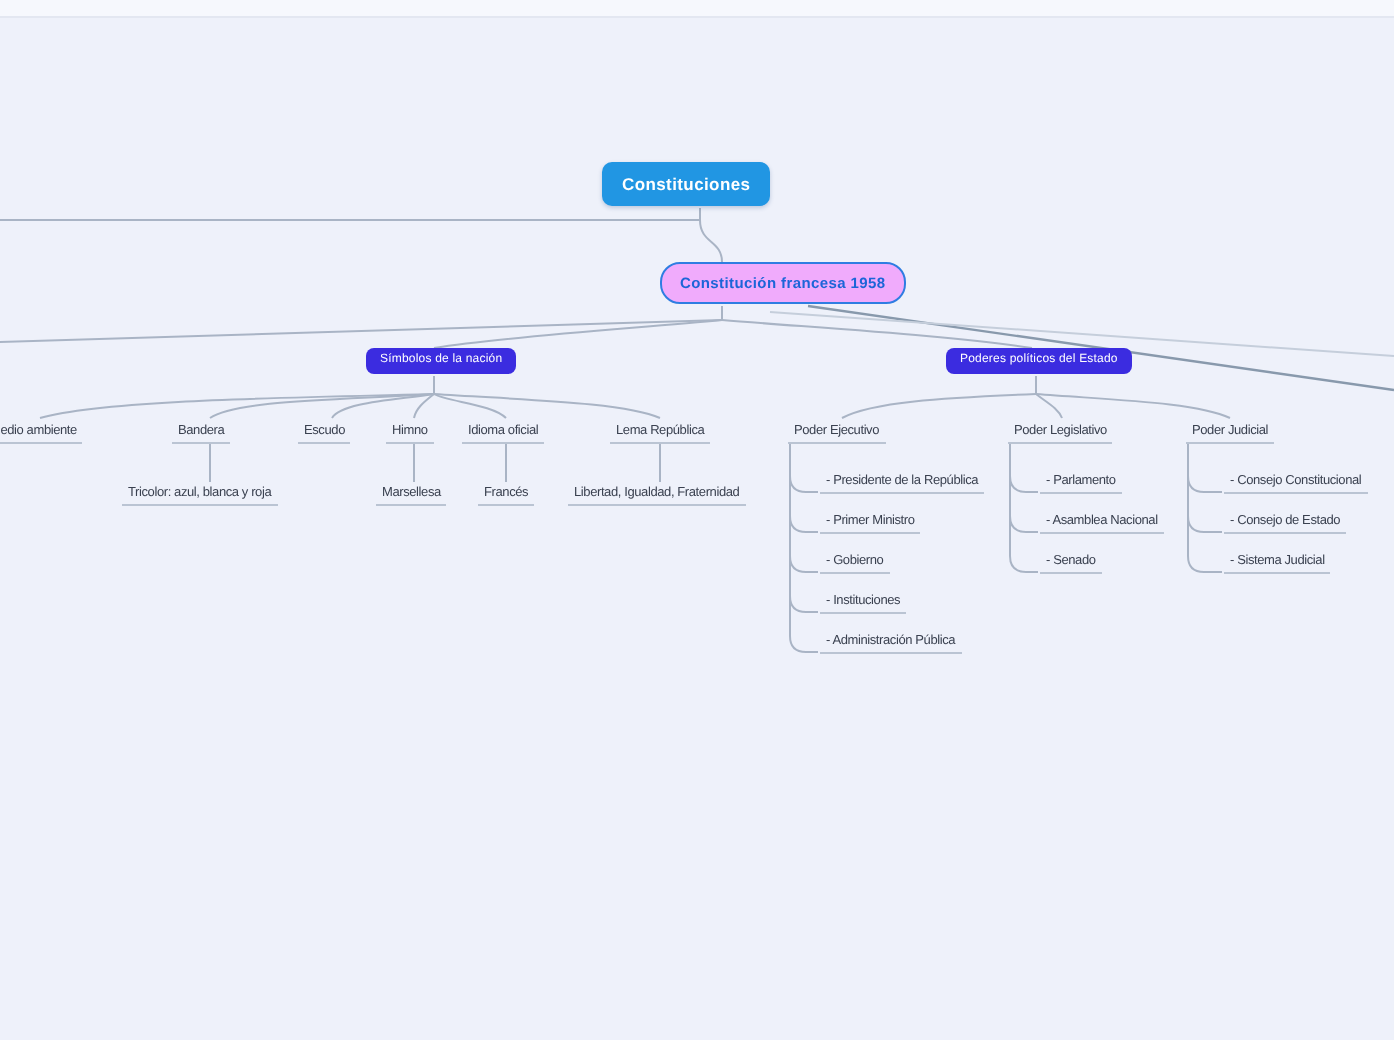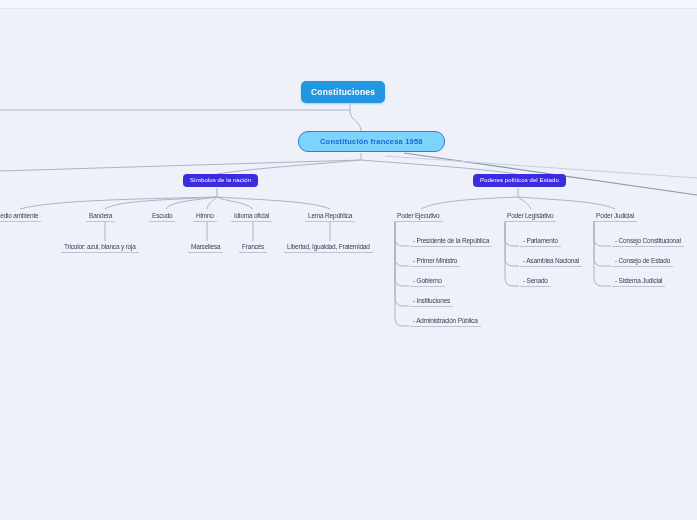--- a/index.html
+++ b/index.html
@@ -10,22 +10,22 @@
   }
   #topstrip{position:absolute;left:0;top:0;width:697px;height:8px;background:#f6f8fd;border-bottom:1px solid #e3e7f1;}
   #connector-layer{position:absolute;left:0;top:0;}
   .node{position:absolute;white-space:nowrap;box-sizing:border-box;}
   .root-node{
     background:#2196e3;color:#ffffff;font-weight:bold;font-size:8.5px;
     padding:6px 10px;border-radius:5px;letter-spacing:.2px;
     box-shadow:0 1px 2px rgba(40,80,140,.25);
   }
   .main-node{
-    background:#7dd3fc;color:#1c65d8;font-weight:bold;font-size:7.5px;
-    padding:5px 21px;border:1.5px solid #2f7de2;border-radius:10px;letter-spacing:.2px;
+    background:#f0abfc;color:#1c65d8;font-weight:bold;font-size:7.5px;
+    padding:5px 9px;border:1.5px solid #2f7de2;border-radius:10px;letter-spacing:.2px;margin-left:32px;
   }
   .tag{
     color:#ffffff;font-size:6px;padding:3px 7px 4px;border-radius:4px;letter-spacing:.1px;
     background:#3b2ce0;
   }
   .leaf{
     color:#3a4150;font-size:6.5px;letter-spacing:-0.2px;
     padding:0 3px 2px;border-bottom:1px solid #bac4d3;
   }
   .listitem{

